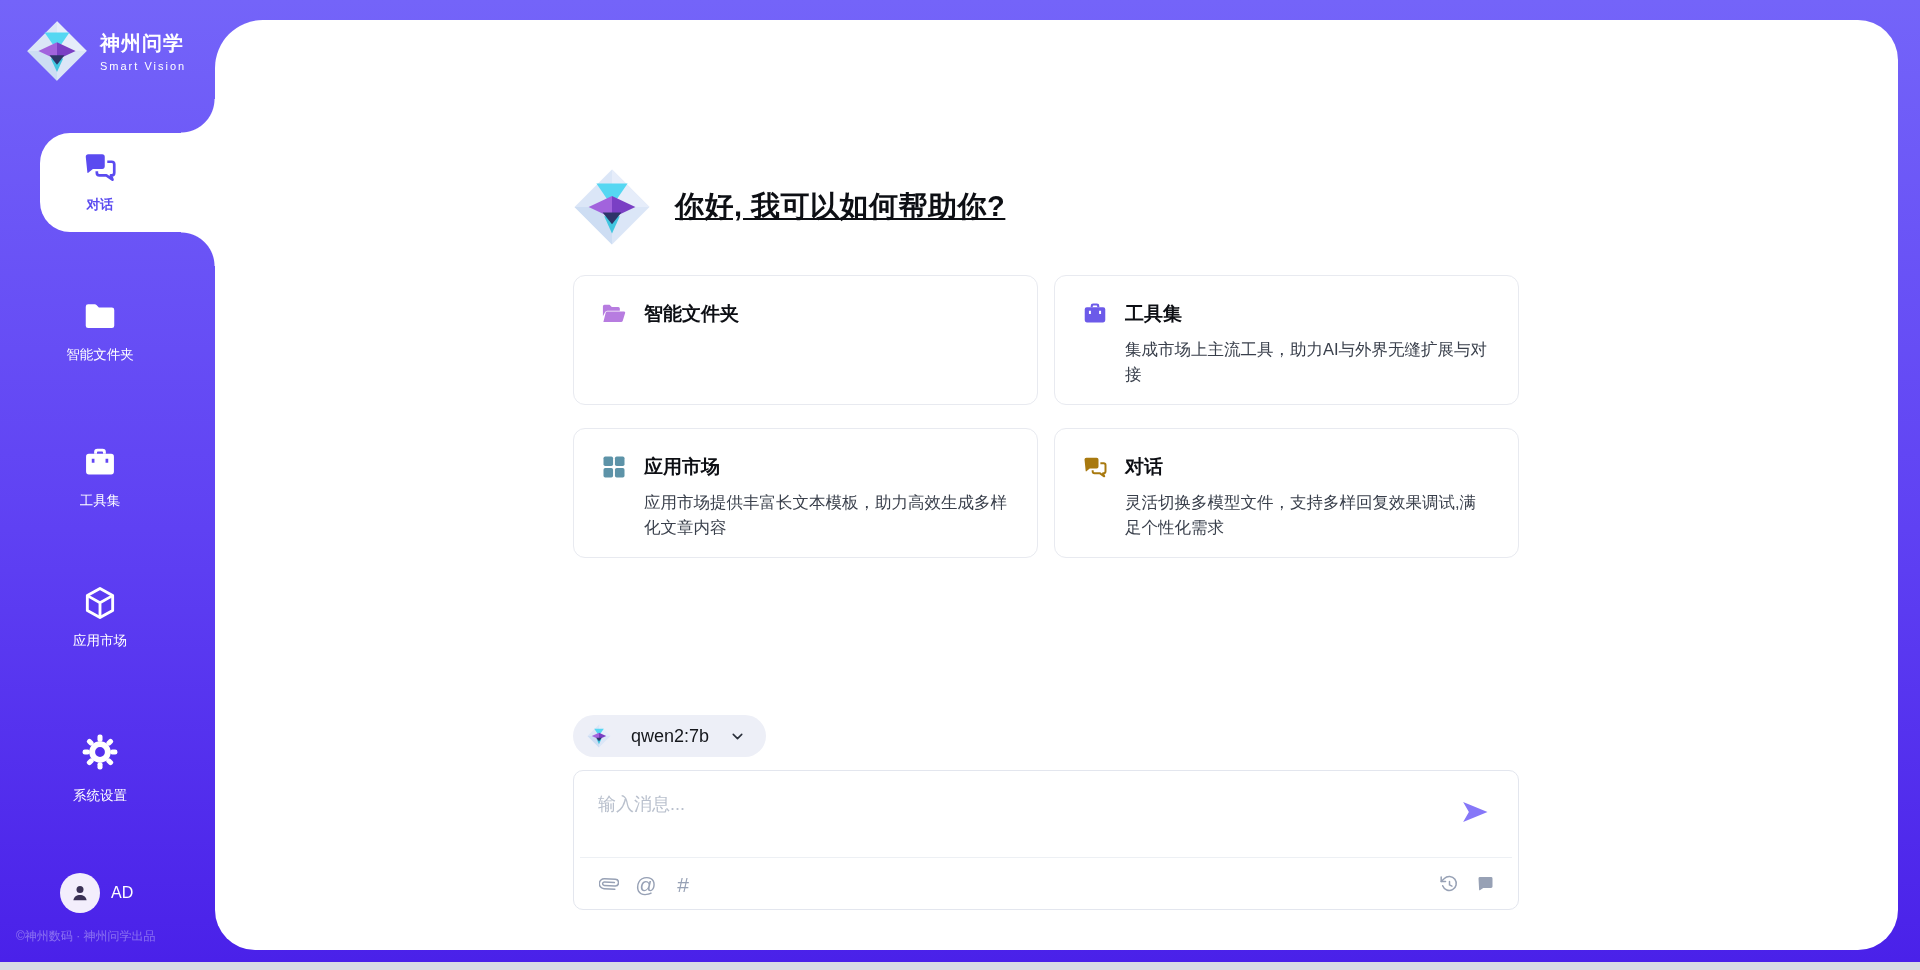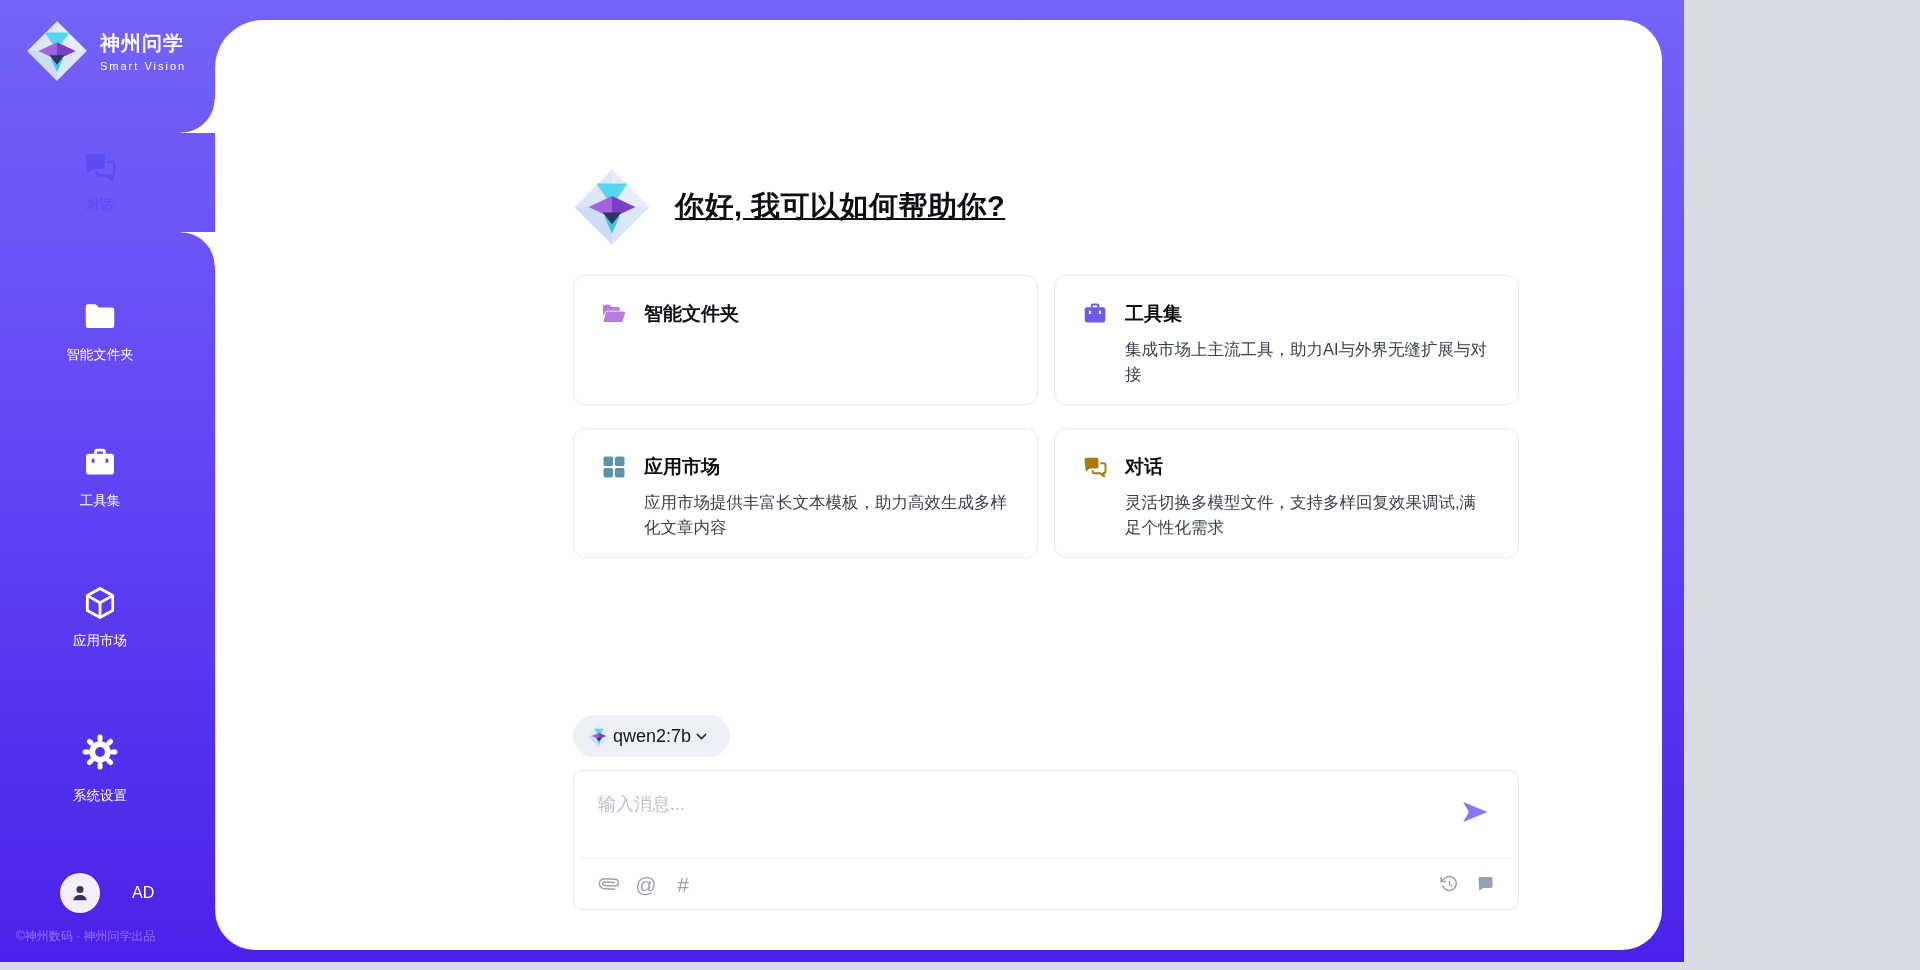--- a/index.html
+++ b/index.html
@@ -1,19 +1,19 @@
 <!DOCTYPE html>
 <html><head>
 <meta charset="utf-8">
 <style>
   * { margin:0; padding:0; box-sizing:border-box; }
   html,body { width:1920px; height:970px; overflow:hidden; background:#d8dbe4;
     font-family:"Liberation Sans","DejaVu Sans",sans-serif; }
 
-  .app { position:relative; width:1684px; height:962px; overflow:hidden;
+  .app { position:relative; width:1920px; height:962px; overflow:hidden;
     background:linear-gradient(180deg,#7464f9 0%,#5f41f3 55%,#4a21e9 100%); }
 
   
   .brand { position:absolute; left:26px; top:20px; display:flex; align-items:center; gap:12px; }
   .brand-logo { width:62px; height:62px; }
   .brand-name { color:#fff; font-size:20px; font-weight:700; letter-spacing:1px; }
   .brand-sub { color:#fff; font-size:11px; letter-spacing:2px; margin-top:3px; }
 
   .tab-bg { position:absolute; left:40px; right:1705px; top:133px; height:99px;
     background:#fff; border-radius:30px 0 0 30px; }
@@ -27,21 +27,21 @@
   .nav-item .nav-label { font-size:13.5px; color:#fff; }
   .nav-item.active .nav-icon { color:#5b4bf0; }
   .nav-item.active .nav-label { color:#5b4bf0; font-weight:600; }
   .nav-chat   { top:148px; }
   .nav-folder { top:298px; }
   .nav-tools  { top:444px; }
   .nav-cube   { top:584px; }
   .nav-gear   { top:733px;gap:16px; }
 
   .user-row { position:absolute; left:60px; top:873px; display:flex; align-items:center;
-    gap:32px; cursor:pointer; }
+    gap:11px; cursor:pointer; }
   .avatar { width:40px; height:40px; border-radius:50%; background:#f3eefc;
     display:flex; align-items:center; justify-content:center; }
   .avatar svg { width:24px; height:24px; color:#3a3155; }
   .user-name { color:#fff; font-size:16px; }
   .copyright { position:absolute; left:16px; top:928px; color:rgba(255,255,255,.35); font-size:12px; }
 
   
   .panel { position:absolute; left:215px; top:20px; right:22px; bottom:12px;
     background:#fff; border-radius:48px 40px 40px 40px; }
 
@@ -57,21 +57,21 @@
   .card-icon { width:28px; height:28px; flex:0 0 28px; }
   .card-title { font-size:19px; font-weight:700; color:#0d0f14; }
   .card-desc { margin-left:44px; margin-top:9px; font-size:16.5px; color:#3a404c; line-height:1.5; }
 
   .icon-folder-open { color:#b77ce0; }
   .icon-toolbox-card { color:#6c5ae9; }
   .icon-grid { color:#5d93a8; }
   .icon-chat-card { color:#a8790f; }
 
   .model-pill { position:absolute; left:358px; top:695px; height:42px;
-    display:inline-flex; align-items:center; gap:2px; padding:0 20px 0 14px;
+    display:inline-flex; align-items:center; gap:20px; padding:0 20px 0 14px;
     background:#edeff7; border-radius:21px; cursor:pointer; }
   .model-pill .pill-logo { width:24px; height:24px; }
   .model-pill .pill-label { font-size:18px; color:#15171c; }
   .model-pill .pill-chevron { width:17px; height:17px; color:#2a2f3a; }
 
   .composer { position:absolute; left:358px; top:750px; width:946px; height:140px;
     border:1px solid #e3e6ee; border-radius:10px; background:#fff; }
   .composer-input { position:absolute; left:24px; top:16px; width:820px; height:34px;
     border:none; outline:none; font-size:18px; color:#a16207;
     font-family:"Liberation Sans","DejaVu Sans",sans-serif; }

